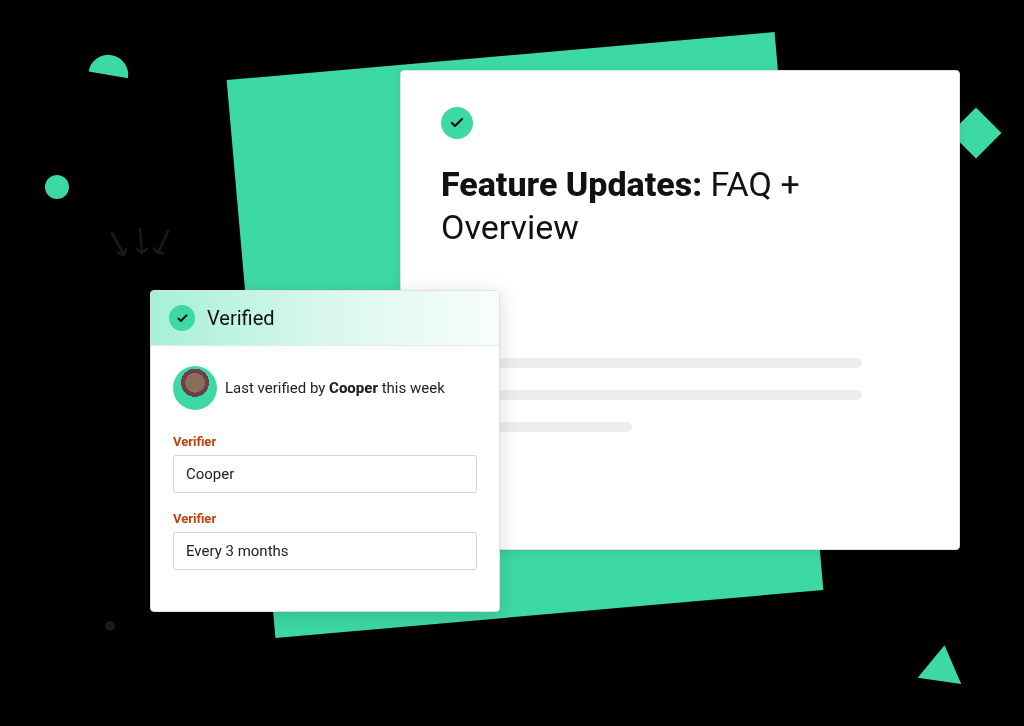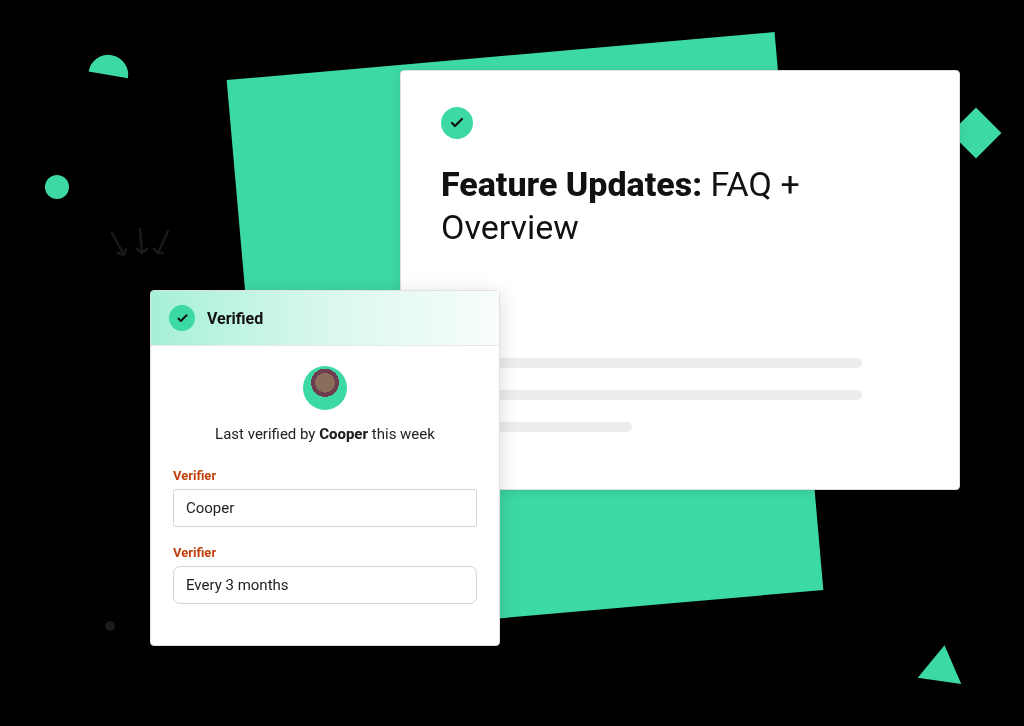--- a/index.html
+++ b/index.html
@@ -77,21 +77,21 @@
       background: #3dd9a4;
       transform: rotate(-5deg);
     }
     
     
     .doc-card {
       position: absolute;
       top: 70px;
       left: 400px;
       width: 560px;
-      height: 420px;
+      height: 480px;
       background: #fff;
       border: 1px solid #e0e0e0;
       border-radius: 4px;
       padding: 36px 40px;
       box-shadow: 0 2px 10px rgba(0,0,0,0.1);
     }
     .doc-check {
       width: 32px;
       height: 32px;
       background: #3dd9a4;
@@ -143,34 +143,33 @@
       height: 26px;
       background: #3dd9a4;
       border-radius: 50%;
       display: flex;
       align-items: center;
       justify-content: center;
       flex-shrink: 0;
     }
     .verified-check svg { width: 13px; height: 13px; }
     .verified-title {
-      font-size: 16px;
-      font-weight: 700;
+      font-size: 20px;
+      font-weight: 400;
       color: #111;
       text-align: center;
     }
     .verified-body {
       padding: 20px 22px 24px;
     }
     .verified-by {
       display: flex;
       align-items: center;
-      gap: 14px;
+      gap: 8px;
       margin-bottom: 24px;
-      flex-direction: column;
     }
     .avatar {
       width: 44px;
       height: 44px;
       border-radius: 50%;
       background: radial-gradient(circle at 50% 38%, #8b6d5c 0 28%, #6e3d4f 28% 40%, #3dd9a4 40% 100%);
       flex-shrink: 0;
     }
     .verified-by-text {
       font-size: 15px;
@@ -188,21 +187,21 @@
       width: 100%;
       padding: 9px 12px;
       border: 1px solid #d4d4d4;
       border-radius: 3px;
       font-size: 15px;
       color: #222;
       background: #fff;
       margin-bottom: 18px;
       font-family: inherit;
     }
-    .field-input:last-child { margin-bottom: 17px; border-radius: 7px; }
+    .field-input:last-child { margin-bottom: 17px; }
   </style>
 </head>
 <body>
 
 <div class="deco-halfcircle"></div>
 <div class="deco-dot"></div>
 <div class="deco-diamond"></div>
 <div class="deco-triangle"></div>
 <div class="deco-small-dot"></div>
 

